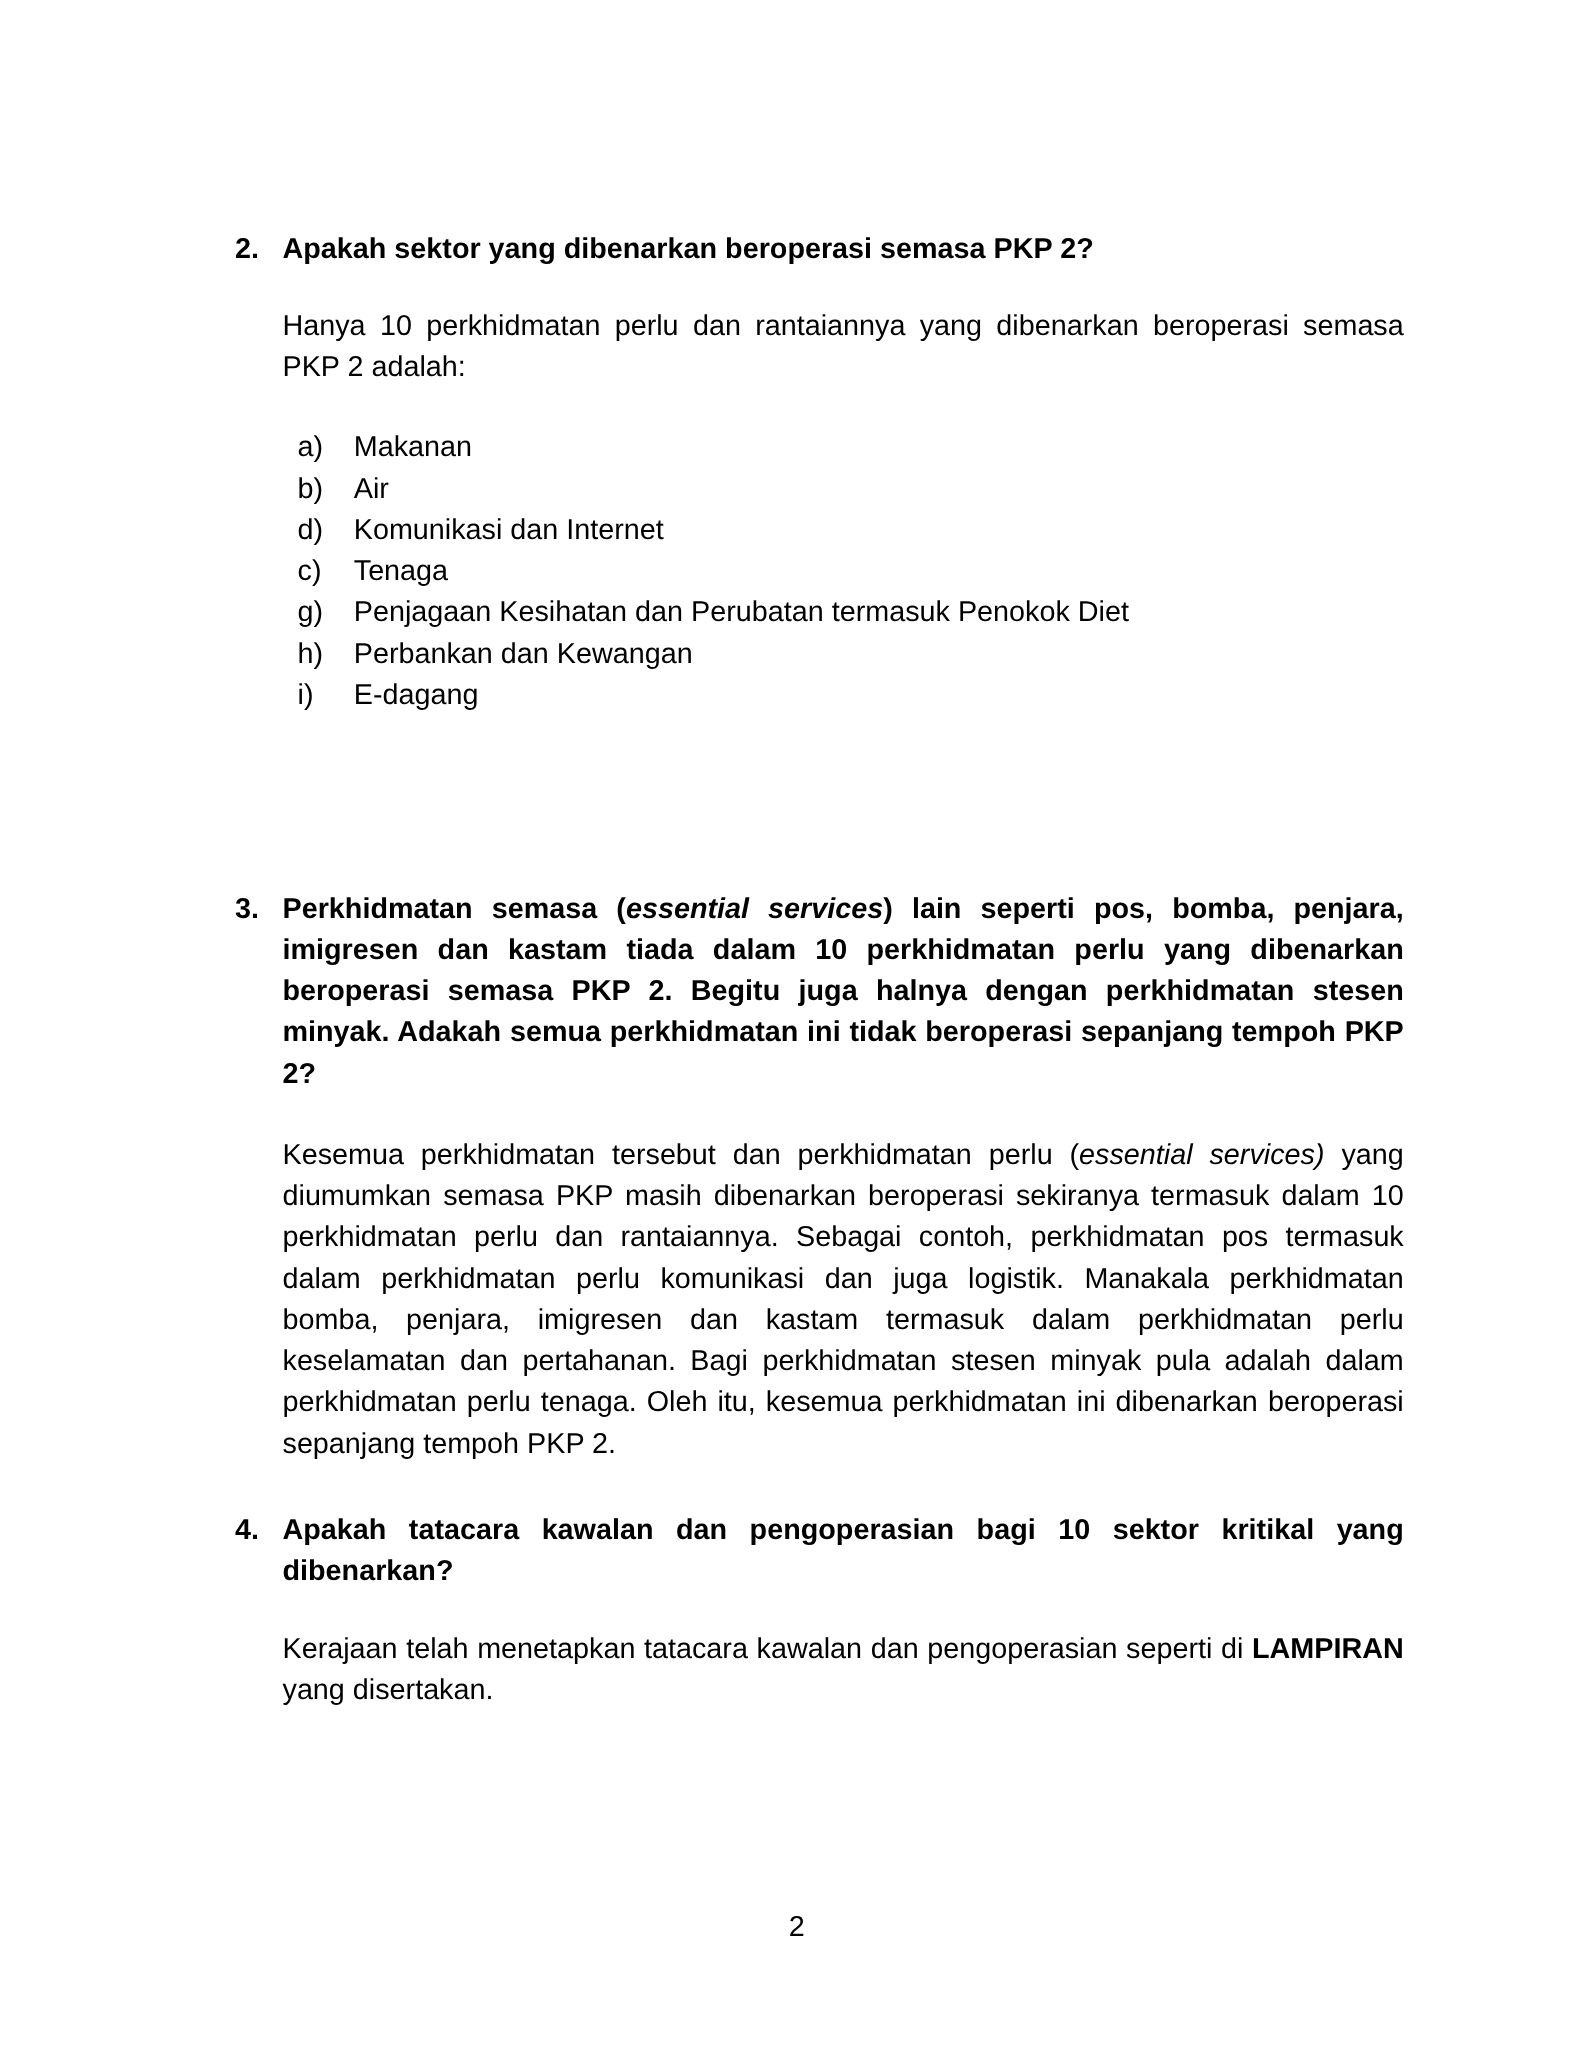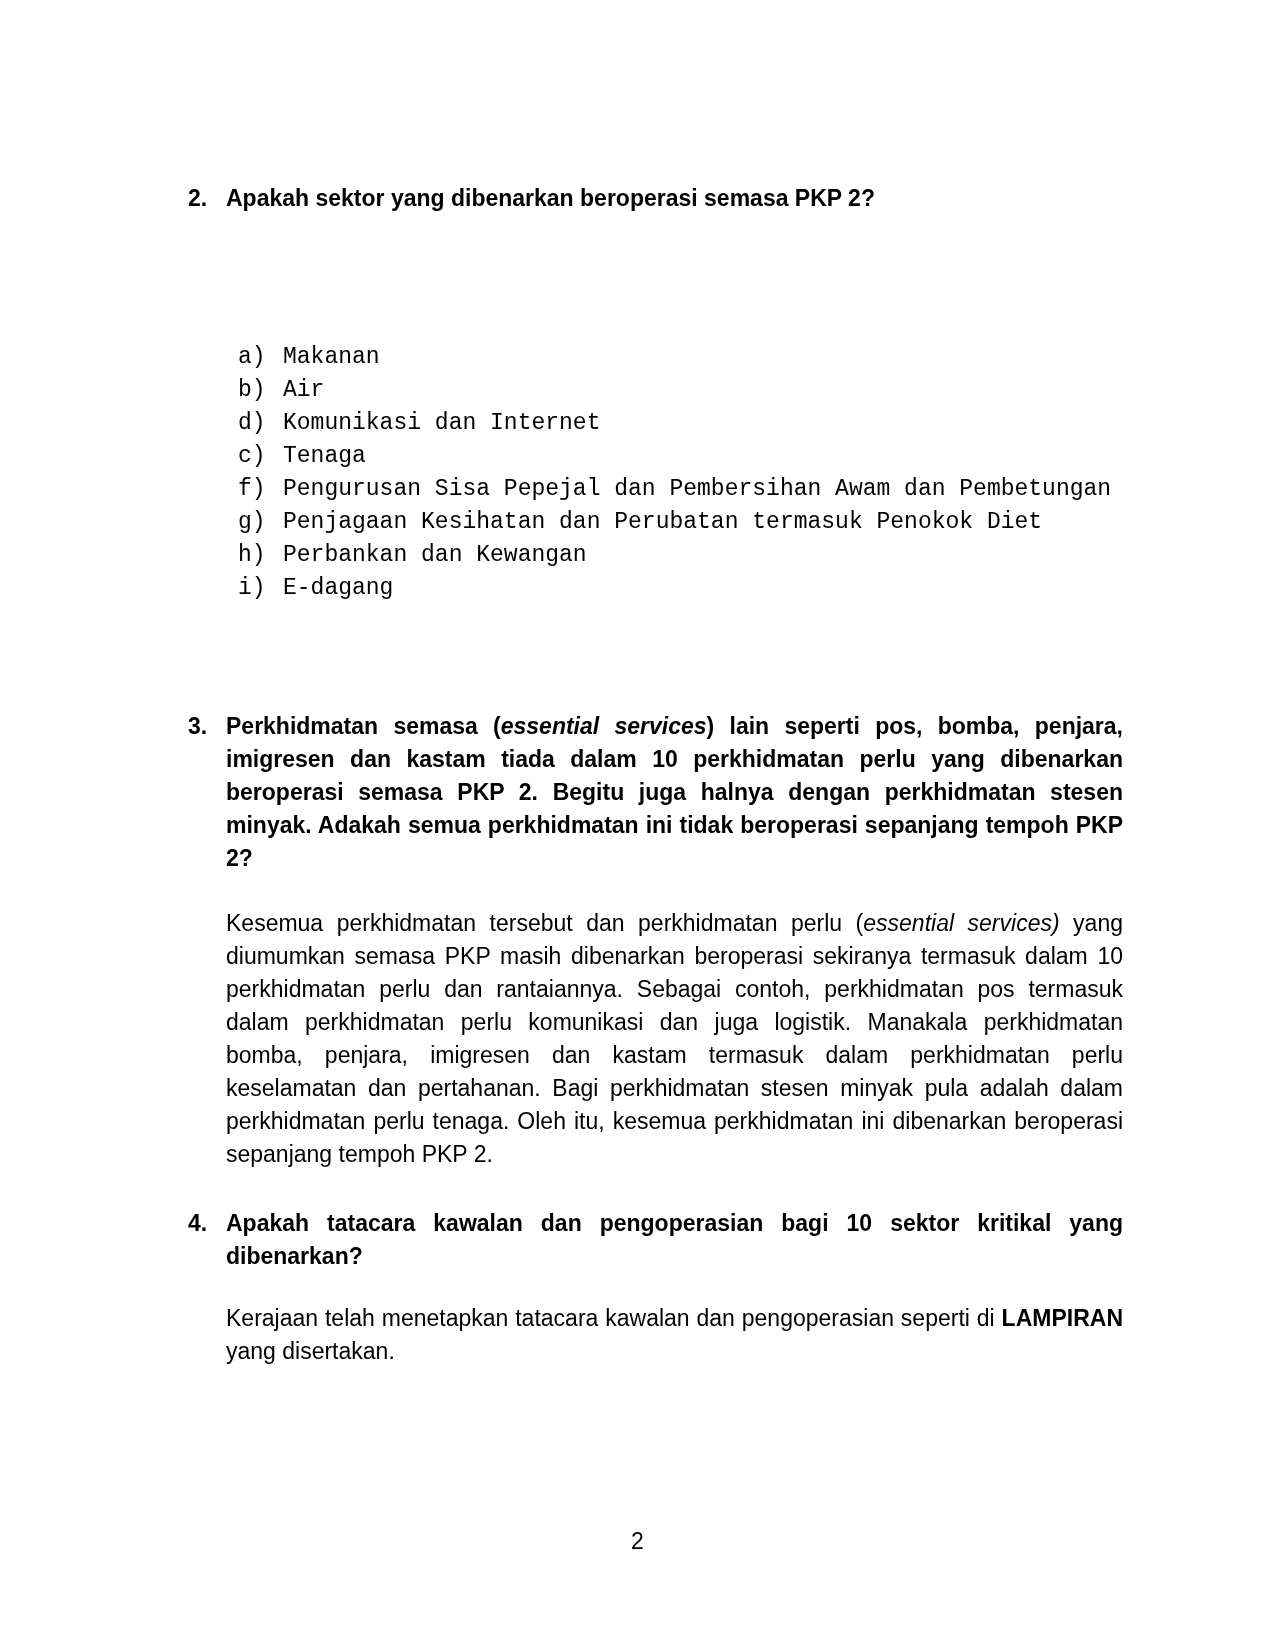--- a/index.html
+++ b/index.html
@@ -6,41 +6,41 @@
   body { width: 1275px; height: 1650px; position: relative; overflow: hidden;
          font-family: "Liberation Sans", sans-serif; color: #000000; font-size: 23px; }
   .page { position: absolute; left: 0; top: 0; width: 1275px; height: 1650px; }
   .q { position: absolute; left: 188px; width: 935px; }
   .q .num { position: absolute; left: 0; top: 0; font-weight: bold; }
   .q .qtext { margin-left: 38px; font-weight: bold; line-height: 33px; text-align: justify; }
   .ans { position: absolute; left: 226px; width: 897px; line-height: 33px; text-align: justify; }
   .ans.last-left { text-align-last: left; }
   .q .qtext { text-align-last: left; }
   .list { position: absolute; left: 238px; top: 341px; margin: 0; padding: 0; list-style: none; }
-  .list li { height: 33px; line-height: 33px; position: relative; font-family: Liberation Mono, monospace; }
+  .list li { height: 33px; line-height: 33px; position: relative; }
   .list .letter { display: inline-block; width: 45px; }
   .pagenum { position: absolute; left: 0; width: 1275px; text-align: center; top: 1528px; font-size: 23px; }
   i { font-style: italic; }
 </style>
 </head>
 <body>
 
 <div class="page">
 
   <div class="q" style="top:182px;">
     <span class="num" style="line-height:33px;">2.</span>
     <div class="qtext">Apakah sektor yang dibenarkan beroperasi semasa PKP 2?</div>
   </div>
+  <div class="ans last-left" style="top:244px;">Hanya 10 perkhidmatan perlu dan rantaiannya yang dibenarkan beroperasi semasa PKP 2 adalah:</div>
 
   <ul class="list">
     <li><span class="letter">a)</span><span>Makanan</span></li>
     <li><span class="letter">b)</span><span>Air</span></li>
     <li><span class="letter">d)</span><span>Komunikasi dan Internet</span></li>
     <li><span class="letter">c)</span><span>Tenaga</span></li>
-    <li><span class="letter">f)</span><span>Pengurusan Sisa Pepejal dan Pembersihan Awam dan Pembetungan</span></li>
     <li><span class="letter">g)</span><span>Penjagaan Kesihatan dan Perubatan termasuk Penokok Diet</span></li>
     <li><span class="letter">h)</span><span>Perbankan dan Kewangan</span></li>
     <li><span class="letter">i)</span><span>E-dagang</span></li>
   </ul>
 
   <div class="q" style="top:710px;">
     <span class="num" style="line-height:33px;">3.</span>
     <div class="qtext"><span>Perkhidmatan semasa (</span><i>essential services</i><span>) lain seperti pos, bomba, penjara, imigresen dan kastam tiada dalam 10 perkhidmatan perlu yang dibenarkan beroperasi semasa PKP 2. Begitu juga halnya dengan  perkhidmatan stesen minyak. Adakah semua perkhidmatan ini tidak beroperasi sepanjang tempoh PKP 2?</span></div>
   </div>
   <div class="ans last-left" style="top:907px;"><span>Kesemua perkhidmatan tersebut dan perkhidmatan perlu (</span><i>essential services)</i><span> yang diumumkan semasa PKP masih dibenarkan beroperasi sekiranya termasuk dalam 10 perkhidmatan perlu dan rantaiannya. Sebagai contoh, perkhidmatan pos termasuk dalam perkhidmatan perlu komunikasi dan juga  logistik. Manakala perkhidmatan bomba, penjara, imigresen dan kastam termasuk dalam perkhidmatan perlu keselamatan dan pertahanan. Bagi perkhidmatan stesen minyak pula adalah dalam perkhidmatan perlu tenaga. Oleh itu, kesemua perkhidmatan ini dibenarkan beroperasi sepanjang tempoh PKP 2.</span></div>

